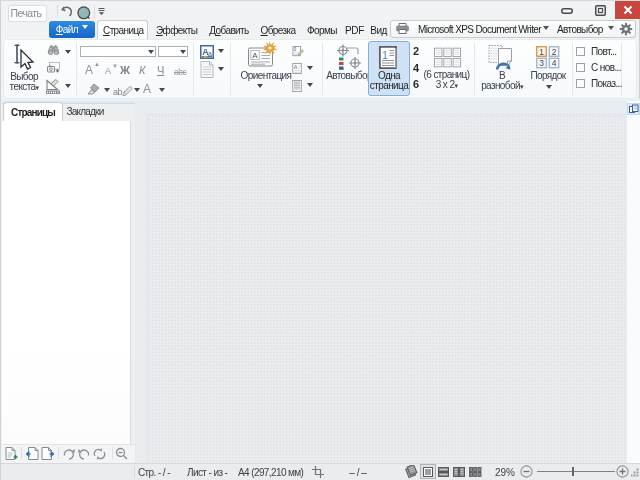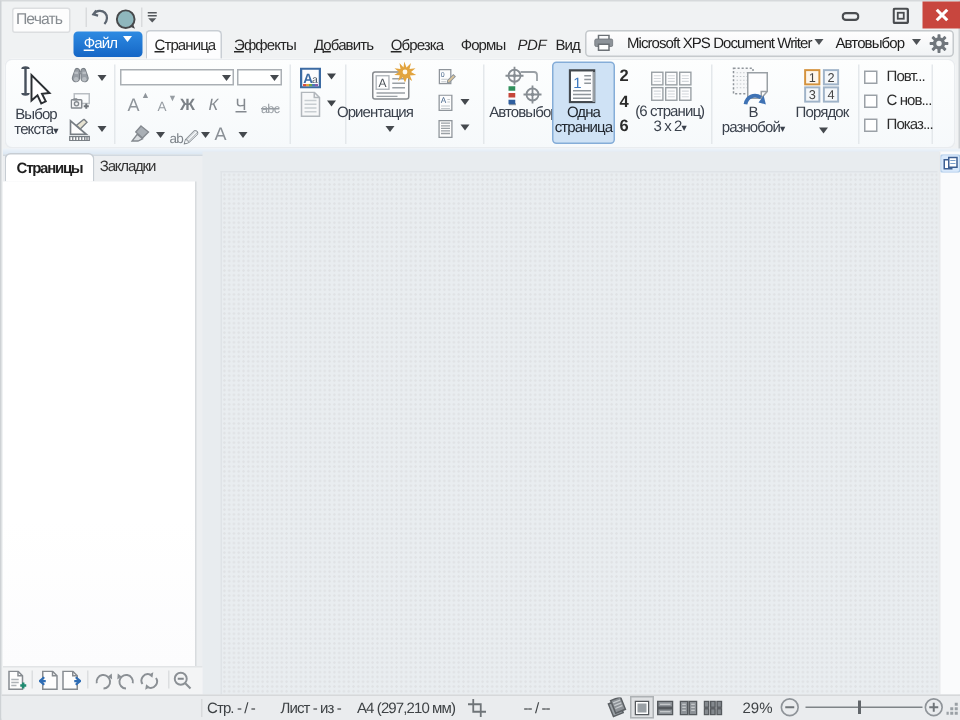--- a/index.html
+++ b/index.html
@@ -76,21 +76,21 @@
       </svg>
     </div>
 
   <div id="activetab" class="abs"></div>
   <div id="filebtn" class="abs txt"><u>Ф</u>айл <span style="display:inline-block;vertical-align:1.5px;margin-left:2px;width:0;height:0;border:3.5px solid transparent;border-top:4.5px solid #fff;"></span></div>
   <div class="abs tab txt" style="left:102px;width:40px;"><u>С</u>траница</div>
   <div class="abs tab txt" style="left:155px;width:40px;"><u>Э</u>ффекты</div>
   <div class="abs tab txt" style="left:207px;width:42px;">Д<u>о</u>бавить</div>
   <div class="abs tab txt" style="left:259px;width:36px;"><u>О</u>брезка</div>
   <div class="abs tab txt" style="left:306px;width:30px;">Формы</div>
-  <div class="abs tab txt" style="left:344px;width:18px;letter-spacing:-0.3px;font-style:italic;">PDF</div>
+  <div class="abs tab txt" style="left:344px;width:18px;letter-spacing:-0.3px;">PDF</div>
   <div class="abs tab txt" style="left:369px;width:17px;">Вид</div>
   <div id="prncombo" class="abs"></div>
   <div class="abs" id="prnicon" style="left:395px;top:22px;">
       <svg width="13" height="11" viewBox="0 0 13 11">
         <path d="M3 3 L3 0.5 L10 0.5 L10 3" fill="none" stroke="#6b7075" stroke-width="1"></path>
         <rect x="0.5" y="3" width="12" height="5" rx="1" fill="#8d9399" stroke="#6b7075" stroke-width="0.5"></rect>
         <rect x="3" y="6.5" w="7" height="4" width="7" fill="#fff" stroke="#6b7075" stroke-width="1"></rect>
       </svg>
     </div>
   <div class="abs txt" style="left:417px;top:23px;font-size:10px;letter-spacing:-0.62px;color:#1e1e1e;">Microsoft XPS Document Writer</div>
@@ -215,21 +215,21 @@
     <rect x="0.5" y="7" width="24" height="18" rx="1.5" fill="#fdfdfd" stroke="#85898d" stroke-width="1"></rect>
     <rect x="2.8" y="9.5" width="8.5" height="9" fill="#fff" stroke="#b0b5ba" stroke-width="0.9"></rect>
     <text x="4.3" y="17" font-size="8" fill="#4b5258" font-family="Liberation Sans">A</text>
     <path d="M13.5 11.5 L22 11.5 M13.5 14.5 L22 14.5 M13.5 17.5 L22 17.5 M3 21 L22 21 M3 23.2 L17 23.2" stroke="#9aa0a5" stroke-width="0.9"></path>
     <g fill="#e2a43e">
           <path d="M21.5 0 L23 4 L26 1 L25 5 L29 4.5 L26 7 L29.5 9 L25.3 9.3 L26.8 13 L23.3 10.8 L22 14 L20.5 10.5 L17.5 13 L18.5 9.2 L14.8 9 L18 7 L15 4.5 L19 5 L18.3 1 L21 4 Z"></path>
         </g>
         <circle cx="22" cy="7" r="1.6" fill="#fdf6e8"></circle>
   </svg>
     </div>
-  <div class="abs rlabel" style="left:219px;top:70px;width:60px;">Ориентация</div>
+  <div class="abs rlabel" style="left:235px;top:70px;width:60px;">Ориентация</div>
   <div class="abs sarr" style="left:256px;top:83px;"></div>
   <div class="abs" style="left:291px;top:45px;">
       <svg width="12" height="11" viewBox="0 0 13 13">
         <rect x="0.5" y="0.5" width="9" height="11" fill="#fdfdfd" stroke="#8f959b" stroke-width="1"></rect>
         <text x="1.5" y="6" font-size="5.5" fill="#4a688c" font-family="Liberation Sans">0</text>
         <path d="M2 8 L7 8 M2 10 L6 10" stroke="#c2c7cb" stroke-width="0.8"></path>
         <path d="M7 9 L11.5 4.5 L13 6 L8.5 10.5 L6.8 11 Z" fill="#ddc79a" stroke="#8f959b" stroke-width="0.8"></path>
       </svg>
     </div>
   <div class="abs" style="left:291px;top:62px;">

